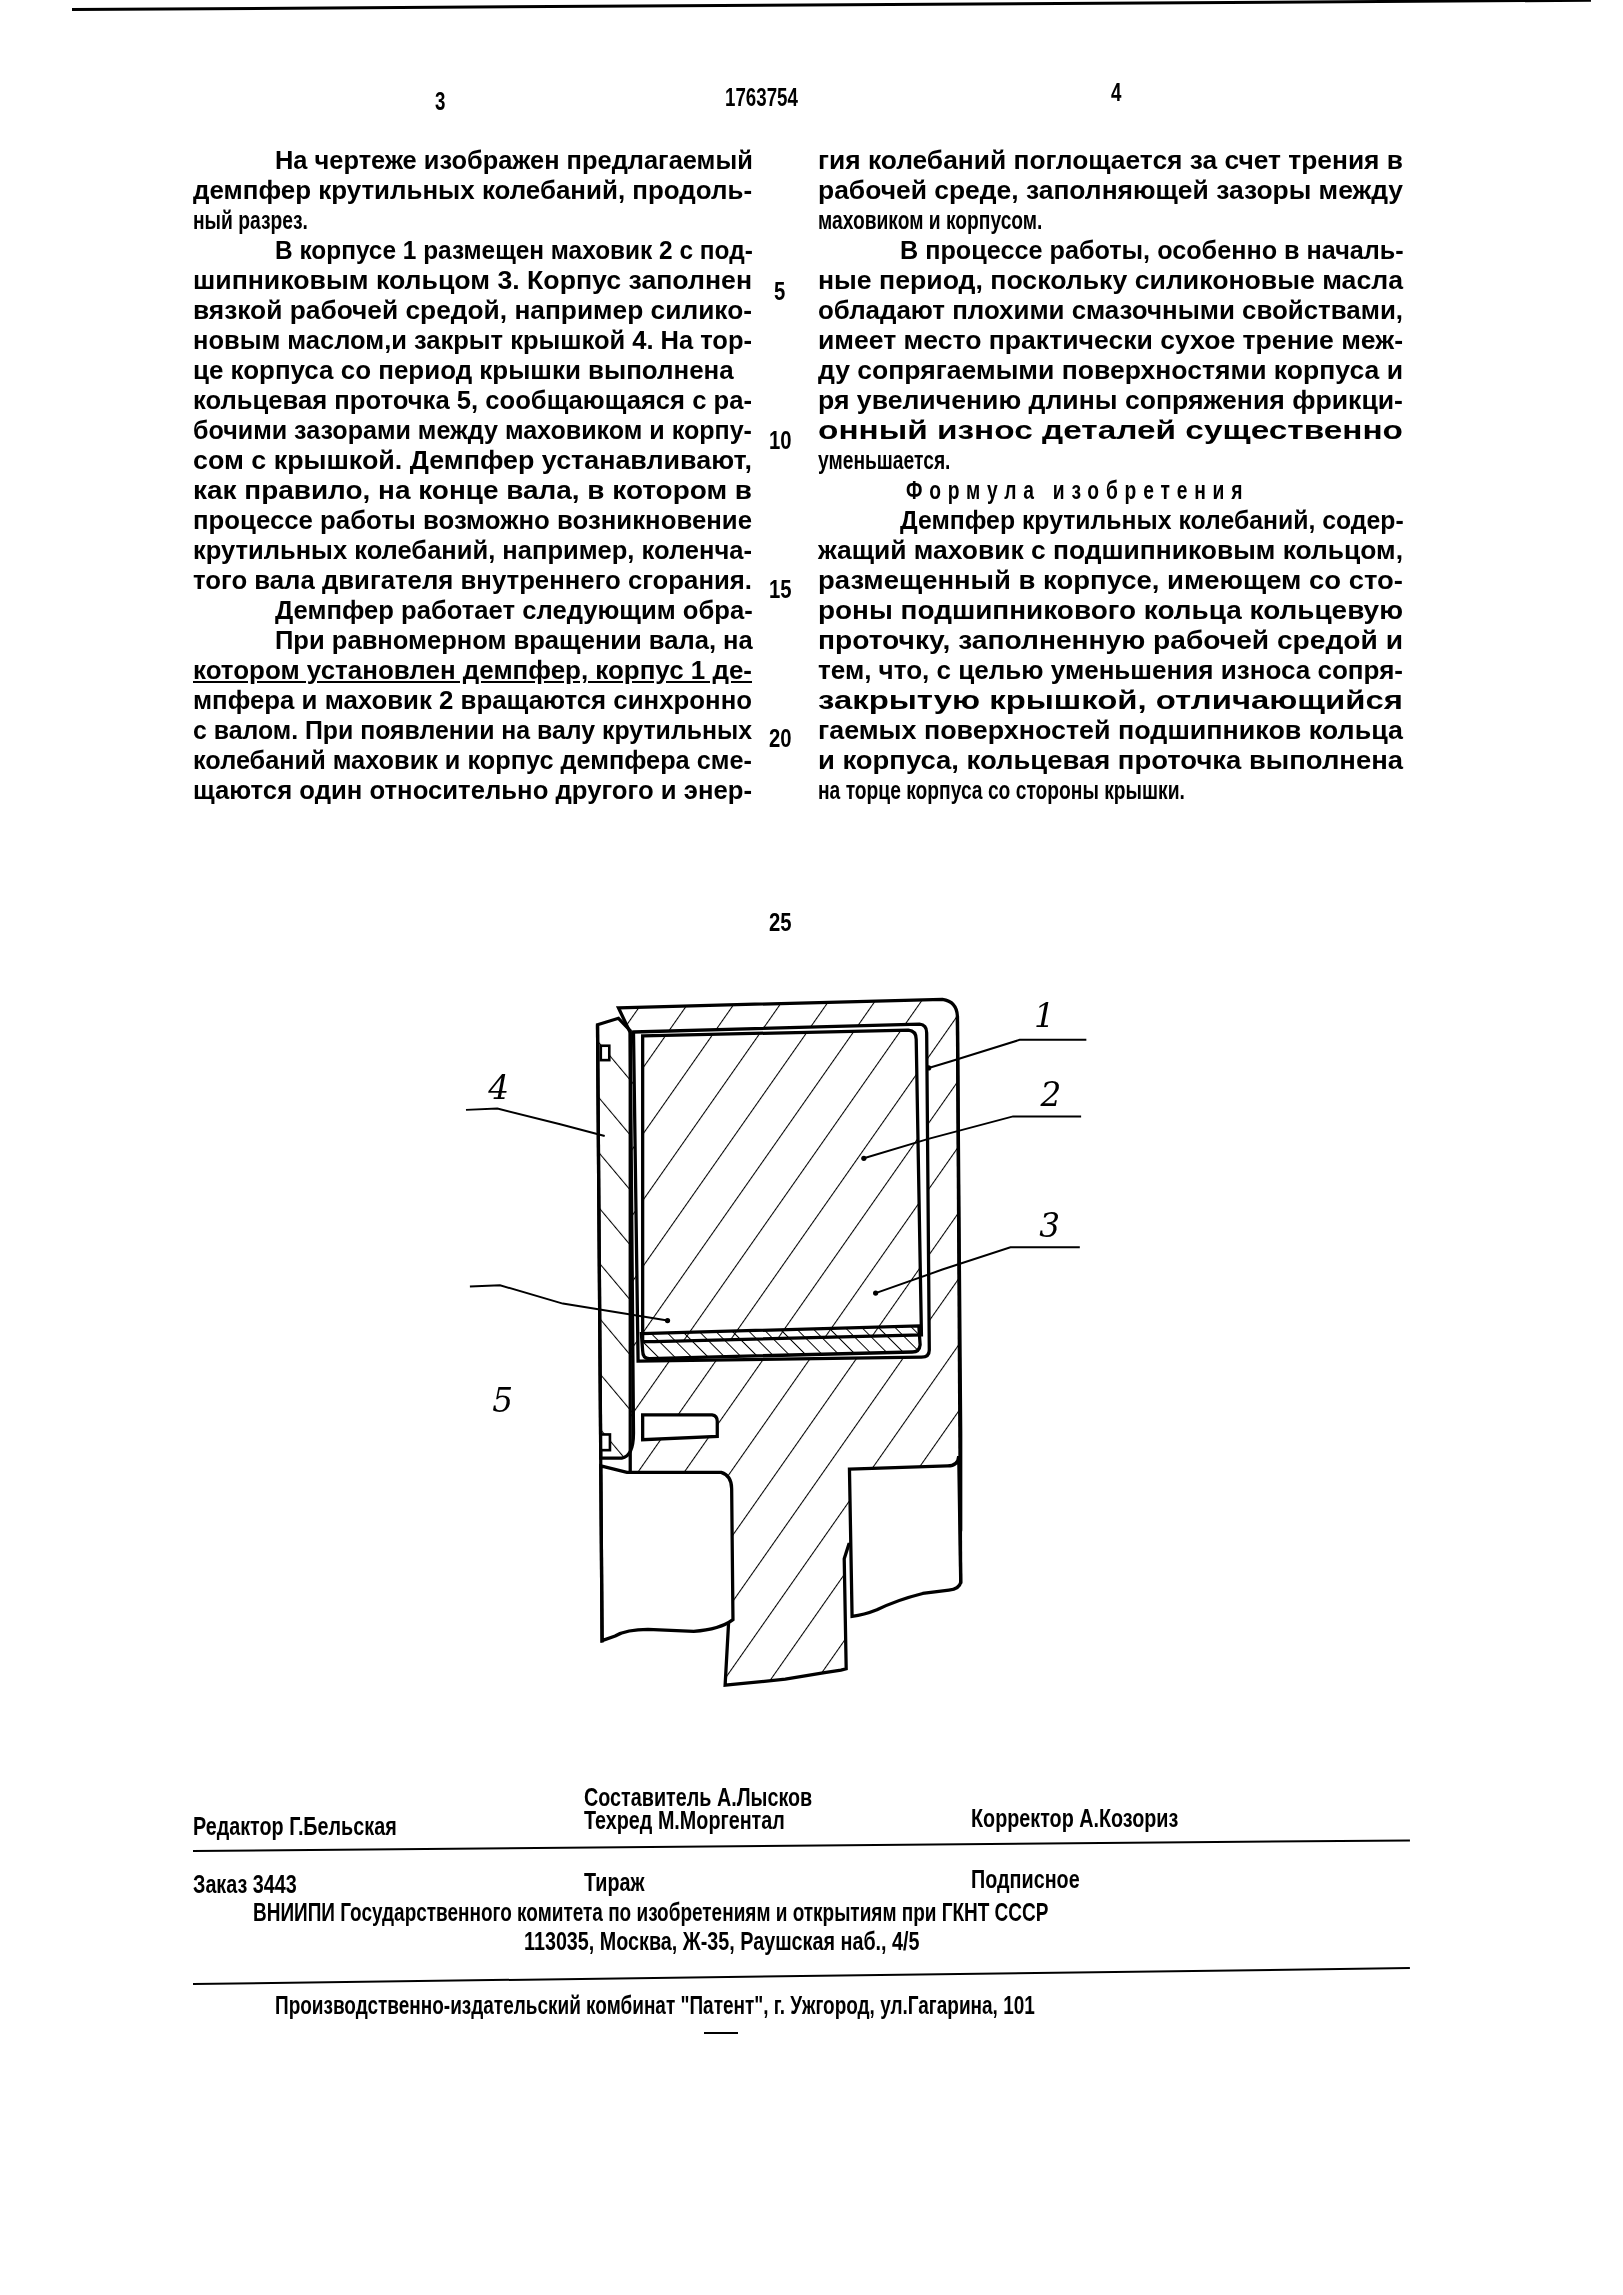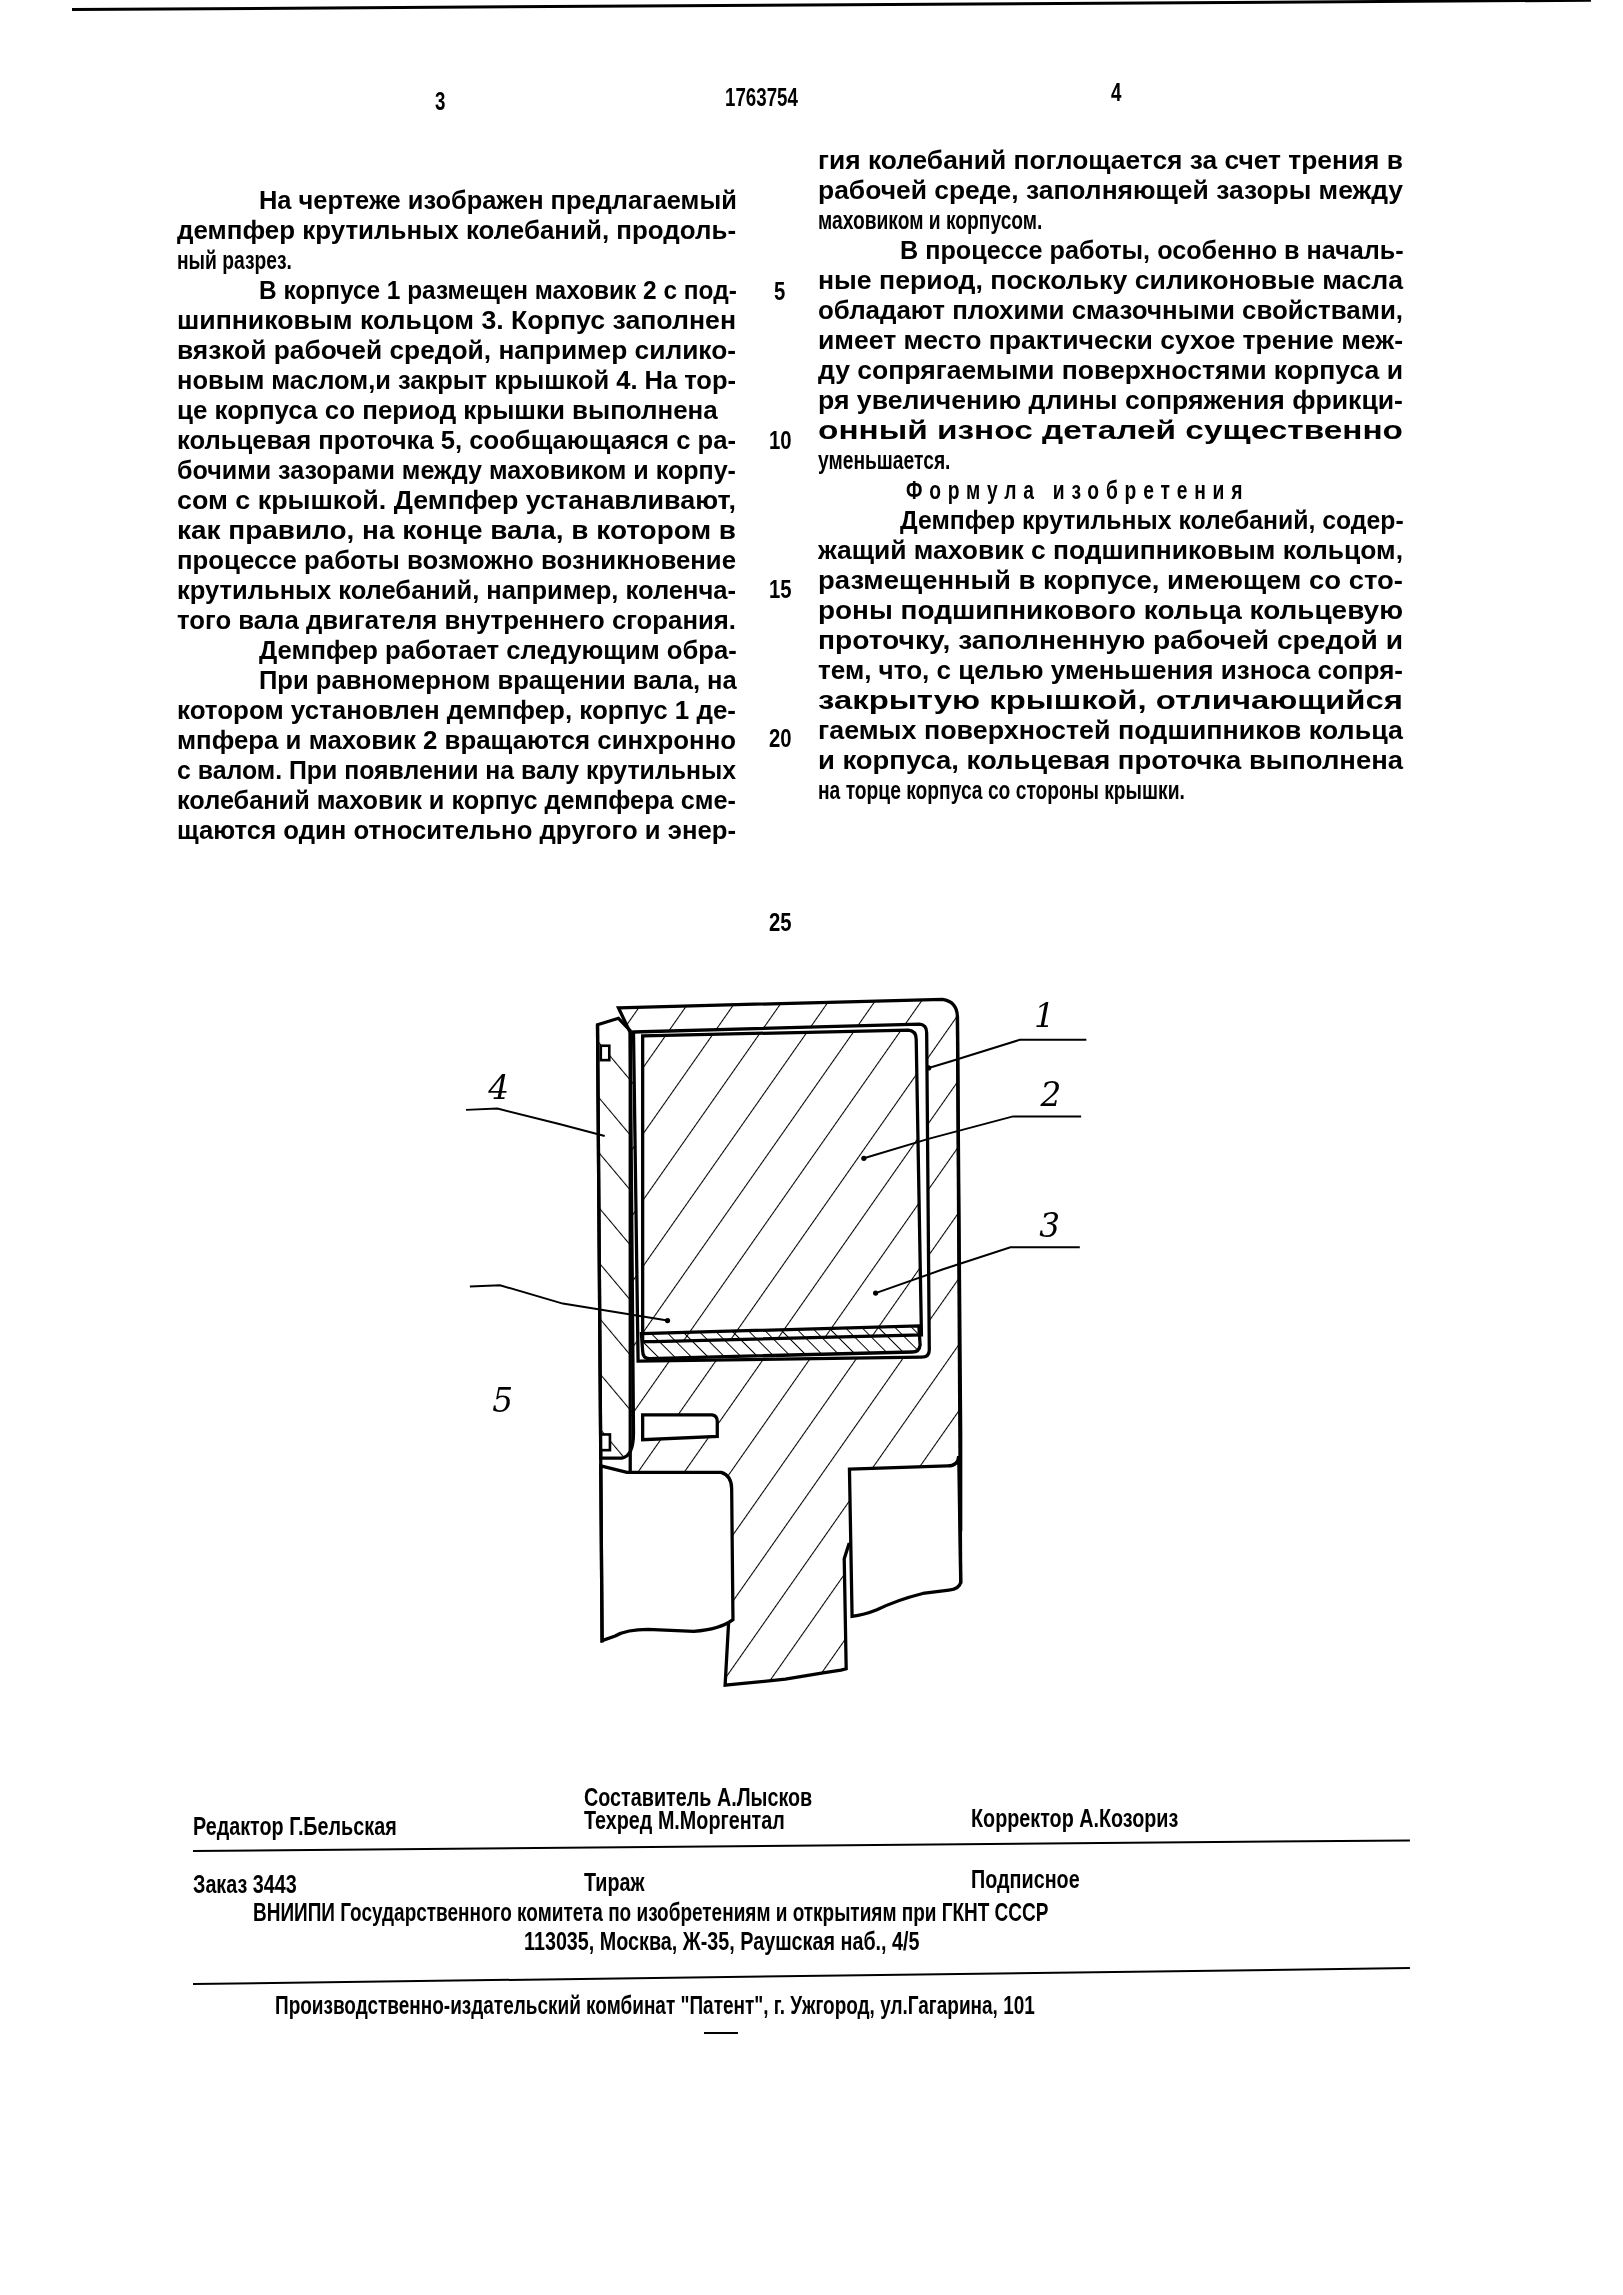--- a/index.html
+++ b/index.html
@@ -23,39 +23,39 @@
 </style>
 </head>
 <body>
 
 <div class="top-rule"></div>
 
 <div class="hdr" style="left:435px; top:86px;">3</div>
 <div class="hdr" style="left:725px; top:82px;">1763754</div>
 <div class="hdr" style="left:1111px; top:77px;">4</div>
 
-<div class="col" id="left-col" style="left:177px; top:145px; width:569px;margin-top:40px;">
+<div class="col" id="left-col" style="left:193px; top:145px; width:569px;">
     <div class="ln"><span style="transform: translateX(82px) scaleX(0.9779);">На чертеже изображен предлагаемый</span></div>
     <div class="ln"><span style="transform: translateX(0px) scaleX(0.9973);">демпфер крутильных колебаний, продоль-</span></div>
     <div class="ln"><span style="transform: translateX(0px) scaleX(0.74);">ный разрез.</span></div>
     <div class="ln"><span style="transform: translateX(82px) scaleX(0.9391);">В корпусе 1 размещен маховик 2 с под-</span></div>
     <div class="ln"><span style="transform: translateX(0px) scaleX(1.0262);">шипниковым кольцом 3. Корпус заполнен</span></div>
     <div class="ln"><span style="transform: translateX(0px) scaleX(1.0123);">вязкой рабочей средой, например силико-</span></div>
     <div class="ln"><span style="transform: translateX(0px) scaleX(0.9803);">новым маслом,и закрыт крышкой 4. На тор-</span></div>
     <div class="ln"><span style="transform: translateX(0px) scaleX(0.9978);">це корпуса со период крышки выполнена</span></div>
     <div class="ln"><span style="transform: translateX(0px) scaleX(0.9857);">кольцевая проточка 5, сообщающаяся с ра-</span></div>
     <div class="ln"><span style="transform: translateX(0px) scaleX(0.9645);">бочими зазорами между маховиком и корпу-</span></div>
     <div class="ln"><span style="transform: translateX(0px) scaleX(1.0329);">сом с крышкой. Демпфер устанавливают,</span></div>
     <div class="ln"><span style="transform: translateX(0px) scaleX(1.0744);">как правило, на конце вала, в котором в</span></div>
     <div class="ln"><span style="transform: translateX(0px) scaleX(0.9916);">процессе работы возможно возникновение</span></div>
     <div class="ln"><span style="transform: translateX(0px) scaleX(0.9821);">крутильных колебаний, например, коленча-</span></div>
     <div class="ln"><span style="transform: translateX(0px) scaleX(0.9906);">того вала двигателя внутреннего сгорания.</span></div>
     <div class="ln"><span style="transform: translateX(82px) scaleX(0.9857);">Демпфер работает следующим обра-</span></div>
     <div class="ln"><span style="transform: translateX(82px) scaleX(0.9832);">При равномерном вращении вала, на</span></div>
-    <div class="ln"><span style="transform: translateX(0px) scaleX(0.9982);">котором установлен демпфер, корпус 1 де-</span></div>
+    <div class="ln"><span style="transform: translateX(0px) scaleX(0.9982); text-decoration: underline;">котором установлен демпфер, корпус 1 де-</span></div>
     <div class="ln"><span style="transform: translateX(0px) scaleX(0.9929);">мпфера и маховик 2 вращаются синхронно</span></div>
     <div class="ln"><span style="transform: translateX(0px) scaleX(0.9559);">с валом. При появлении на валу крутильных</span></div>
     <div class="ln"><span style="transform: translateX(0px) scaleX(0.973);">колебаний маховик и корпус демпфера сме-</span></div>
     <div class="ln"><span style="transform: translateX(0px) scaleX(0.9887);">щаются один относительно другого и энер-</span></div>
   </div>
 
 <div class="col" id="right-col" style="left:818px; top:145px; width:602px;">
     <div class="ln"><span style="transform: translateX(0px) scaleX(1.0137);">гия колебаний поглощается за счет трения в</span></div>
     <div class="ln"><span style="transform: translateX(0px) scaleX(1.0162);">рабочей среде, заполняющей зазоры между</span></div>
     <div class="ln"><span style="transform: translateX(0px) scaleX(0.74);">маховиком и корпусом.</span></div>

